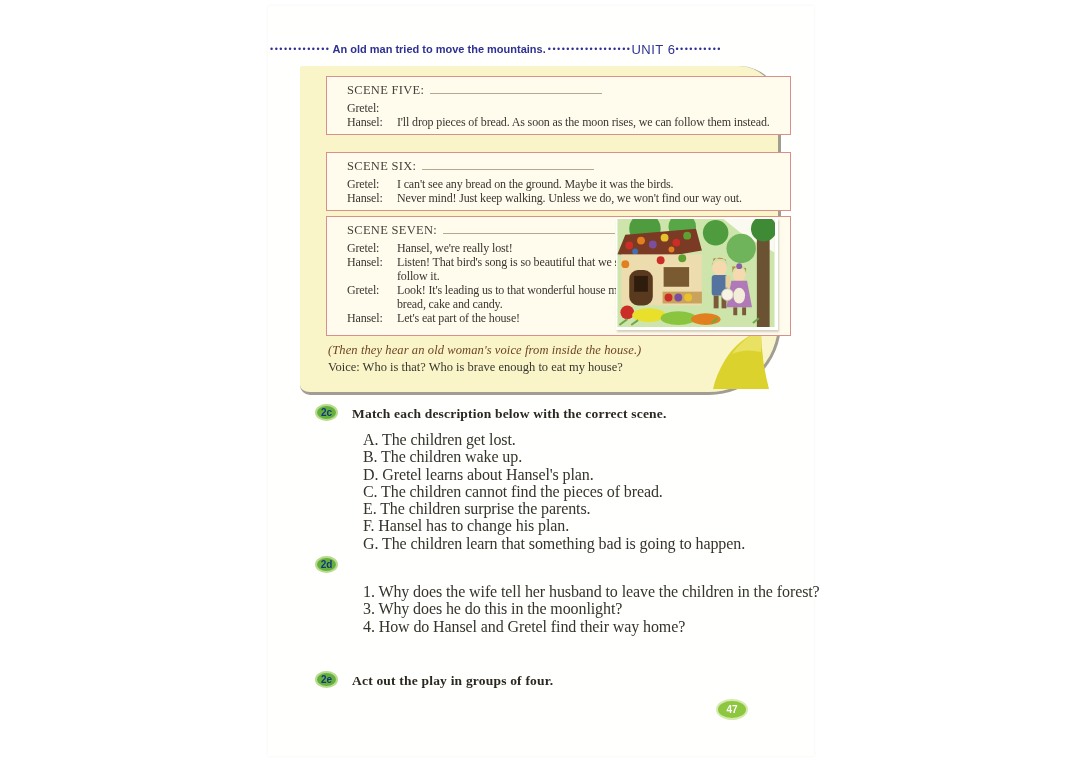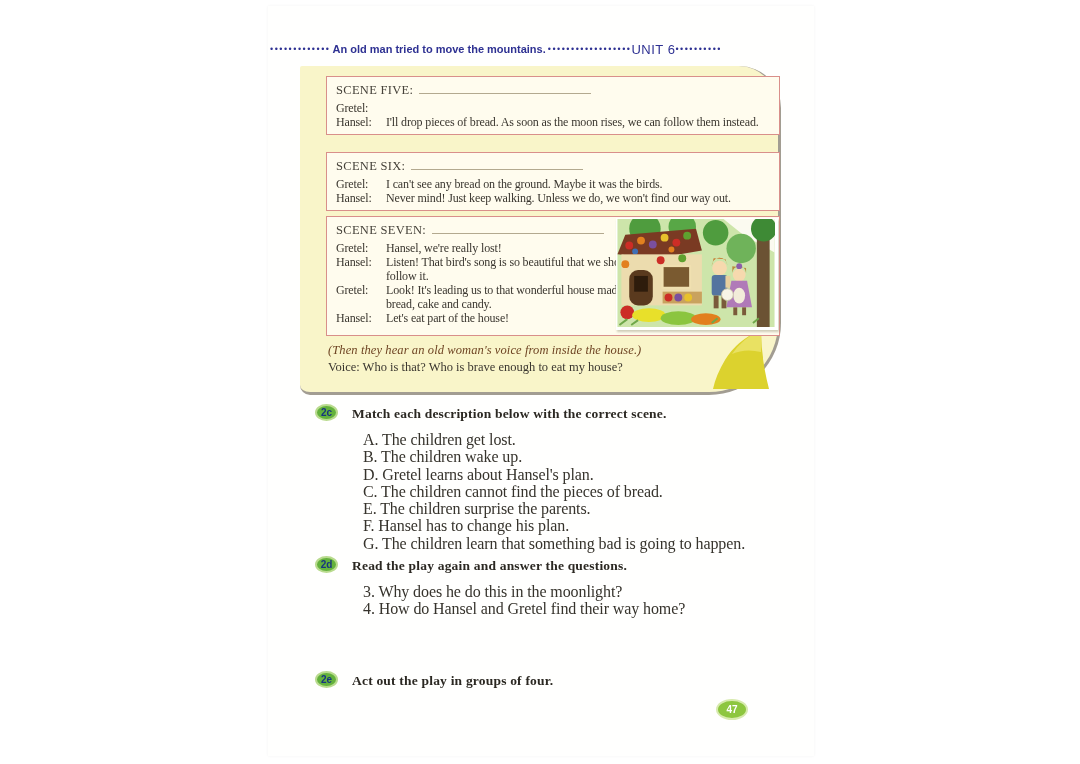--- a/index.html
+++ b/index.html
@@ -17,21 +17,21 @@
   .unit-label{font-size:13px;font-weight:400;margin:0 0;letter-spacing:0.5px;}
 
   
   .panel{position:absolute;left:300px;top:66px;width:478px;height:326px;
          background:#f9f5c9;
          border-right:3px solid #a29d92;border-bottom:3px solid #a29d92;
          border-radius:2px 42px 72px 10px;}
   .fold{position:absolute;right:3px;bottom:0;width:76px;height:64px;}
 
   .scene-box{position:absolute;left:26px;width:436px;background:#fffcee;
-             border:1px solid #d98f8a;padding:5px 7px 5px 9px;}
+             border:1px solid #d98f8a;padding:5px 7px 5px 20px;}
   .scene-heading{font-size:12.5px;color:#46423a;letter-spacing:0.3px;}
   .blank-line{display:inline-block;width:172px;border-bottom:1px solid #b3a98f;height:11px;margin-left:6px;}
   .lines{margin-top:3px;}
   .dline{display:flex;font-size:12px;line-height:14px;letter-spacing:-0.15px;color:#3a362f;}
   .dline .spk{flex:0 0 50px;}
   .dline .txt{flex:1;}
   .scene7-lines{width:300px;}
 
   .stage-direction{position:absolute;left:28px;top:277px;font-size:12.5px;font-style:italic;
                    color:#6e4423;letter-spacing:0.1px;}
@@ -197,22 +197,22 @@
     <div>A. The children get lost.</div>
     <div>B. The children wake up.</div>
     <div>D. Gretel learns about Hansel's plan.</div>
     <div>C. The children cannot find the pieces of bread.</div>
     <div>E. The children surprise the parents.</div>
     <div>F. Hansel has to change his plan.</div>
     <div>G. The children learn that something bad is going to happen.</div>
   </div>
 
   <div class="exercise-badge" style="left:315px;top:556px;">2d</div>
-  <div class="exercise-heading" style="left:352px;top:558px;">Read the play again and answer the questions.</div>
   <div class="ex-list" style="left:363px;top:583px;">
+    <div>1. Why does the wife tell her husband to leave the children in the forest?</div>
     <div>3. Why does he do this in the moonlight?</div>
     <div>4. How do Hansel and Gretel find their way home?</div>
   </div>
 
   <div class="exercise-badge" style="left:315px;top:671px;">2e</div>
   <div class="exercise-heading" style="left:352px;top:673px;">Act out the play in groups of four.</div>
 
   <div class="page-number-badge">47</div>
 </div>
 

